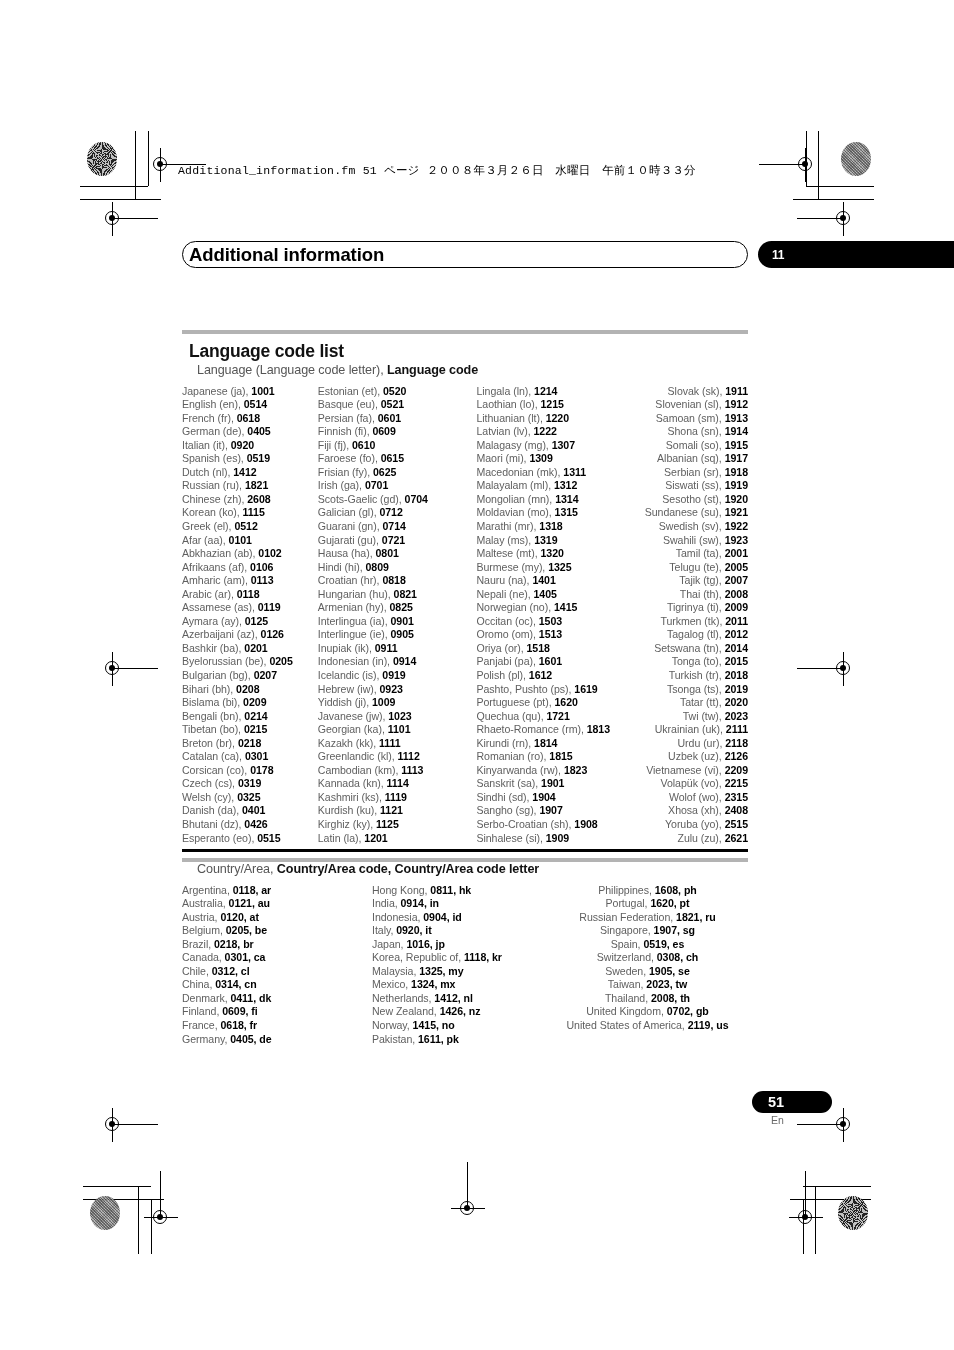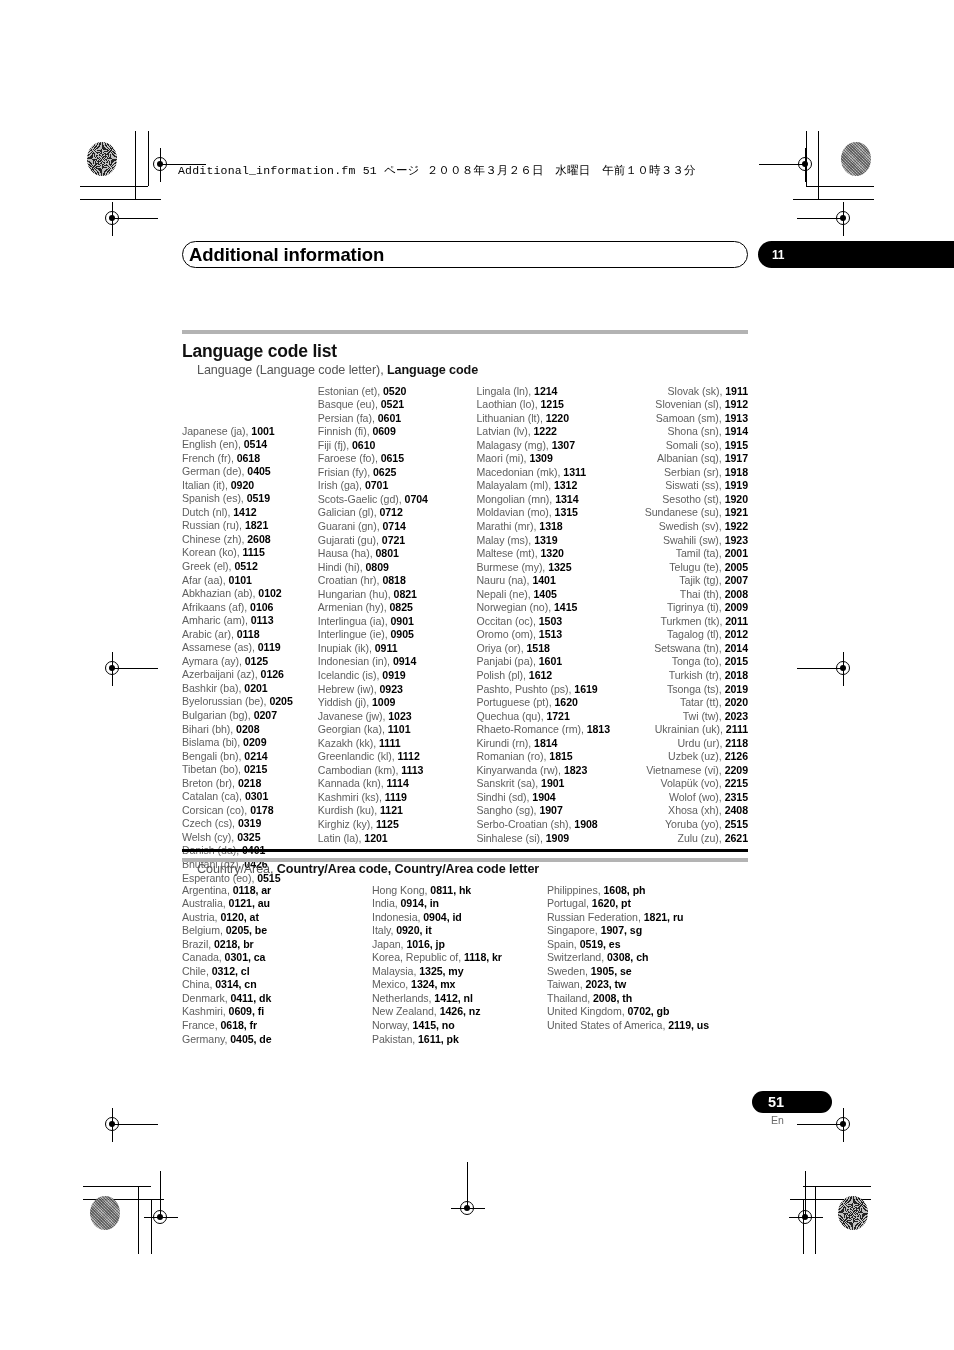--- a/index.html
+++ b/index.html
@@ -134,21 +134,21 @@
     left: 182px;
     top: 849px;
     width: 566px;
     height: 3px;
     background: #000;
   }
 
   h2.sec-title {
     font-size: 17.5px;
     font-weight: bold;
-    margin: 7px 0 1px 0;
+    margin: 7px 0 1px 7px;
     letter-spacing: -0.2px;
     color: #111;
   }
   .sec-sub {
     font-size: 12.6px;
     color: #555;
     margin: 0 0 8px 15px;
     letter-spacing: -0.1px;
   }
   .sec-sub b { color: #111; font-weight: bold; }
@@ -157,28 +157,28 @@
   .cols {
     display: flex;
   }
   .col {
     font-size: 10.6px;
     line-height: 13.55px;
     color: #5f5f5f;
     letter-spacing: -0.05px;
     white-space: nowrap;
   }
-  #sec-language .col:nth-child(1) { width: 145px; margin-top: 40px; }
+  #sec-language .col:nth-child(1) { width: 145px; }
   #sec-language .col:nth-child(2) { width: 131px; }
   #sec-language .col:nth-child(3) { width: 150px; margin-left: 36px; }
   #sec-language .col:nth-child(4) { width: 140px; text-align: right; }
 
   #sec-country .col:nth-child(1) { width: 190px; }
   #sec-country .col:nth-child(2) { width: 175px; }
-  #sec-country .col:nth-child(3) { width: 201px; }
+  #sec-country .col:nth-child(3) { width: 201px; text-align: center; }
 
   .entry { display: block; }
   .entry .code { font-weight: bold; color: #000; }
 
   
   .page-pill {
     position: absolute;
     left: 752px;
     top: 1091px;
     width: 80px;
@@ -474,21 +474,21 @@
     <div class="col">
         <span class="entry"><span>Argentina, </span><span class="code">0118, ar</span></span>
         <span class="entry"><span>Australia, </span><span class="code">0121, au</span></span>
         <span class="entry"><span>Austria, </span><span class="code">0120, at</span></span>
         <span class="entry"><span>Belgium, </span><span class="code">0205, be</span></span>
         <span class="entry"><span>Brazil, </span><span class="code">0218, br</span></span>
         <span class="entry"><span>Canada, </span><span class="code">0301, ca</span></span>
         <span class="entry"><span>Chile, </span><span class="code">0312, cl</span></span>
         <span class="entry"><span>China, </span><span class="code">0314, cn</span></span>
         <span class="entry"><span>Denmark, </span><span class="code">0411, dk</span></span>
-        <span class="entry"><span>Kashmiri, </span><span class="code">0609, fi</span></span>
+        <span class="entry"><span>Finland, </span><span class="code">0609, fi</span></span>
         <span class="entry"><span>France, </span><span class="code">0618, fr</span></span>
         <span class="entry"><span>Germany, </span><span class="code">0405, de</span></span>
       </div>
     <div class="col">
         <span class="entry"><span>Hong Kong, </span><span class="code">0811, hk</span></span>
         <span class="entry"><span>India, </span><span class="code">0914, in</span></span>
         <span class="entry"><span>Indonesia, </span><span class="code">0904, id</span></span>
         <span class="entry"><span>Italy, </span><span class="code">0920, it</span></span>
         <span class="entry"><span>Japan, </span><span class="code">1016, jp</span></span>
         <span class="entry"><span>Korea, Republic of, </span><span class="code">1118, kr</span></span>

